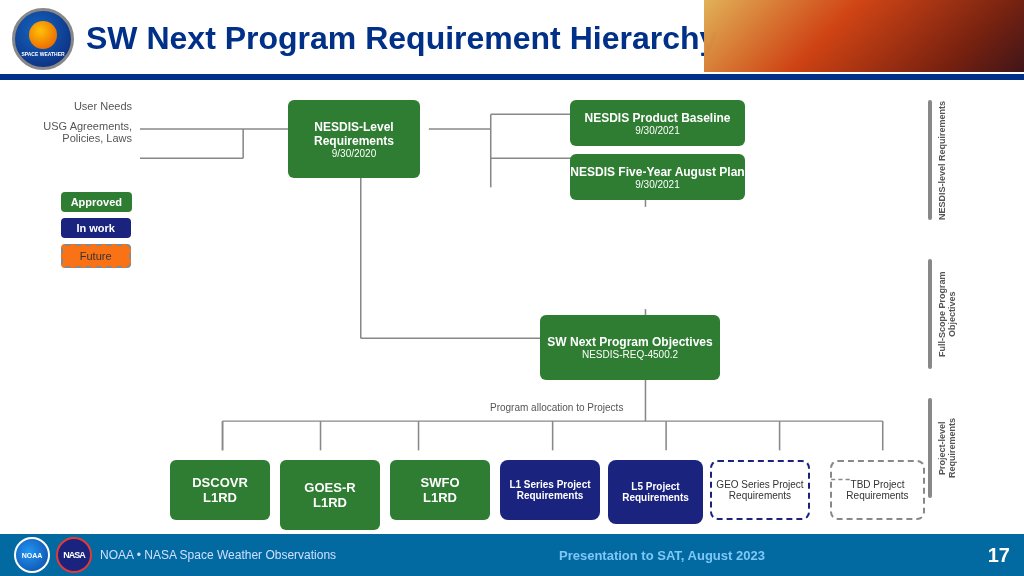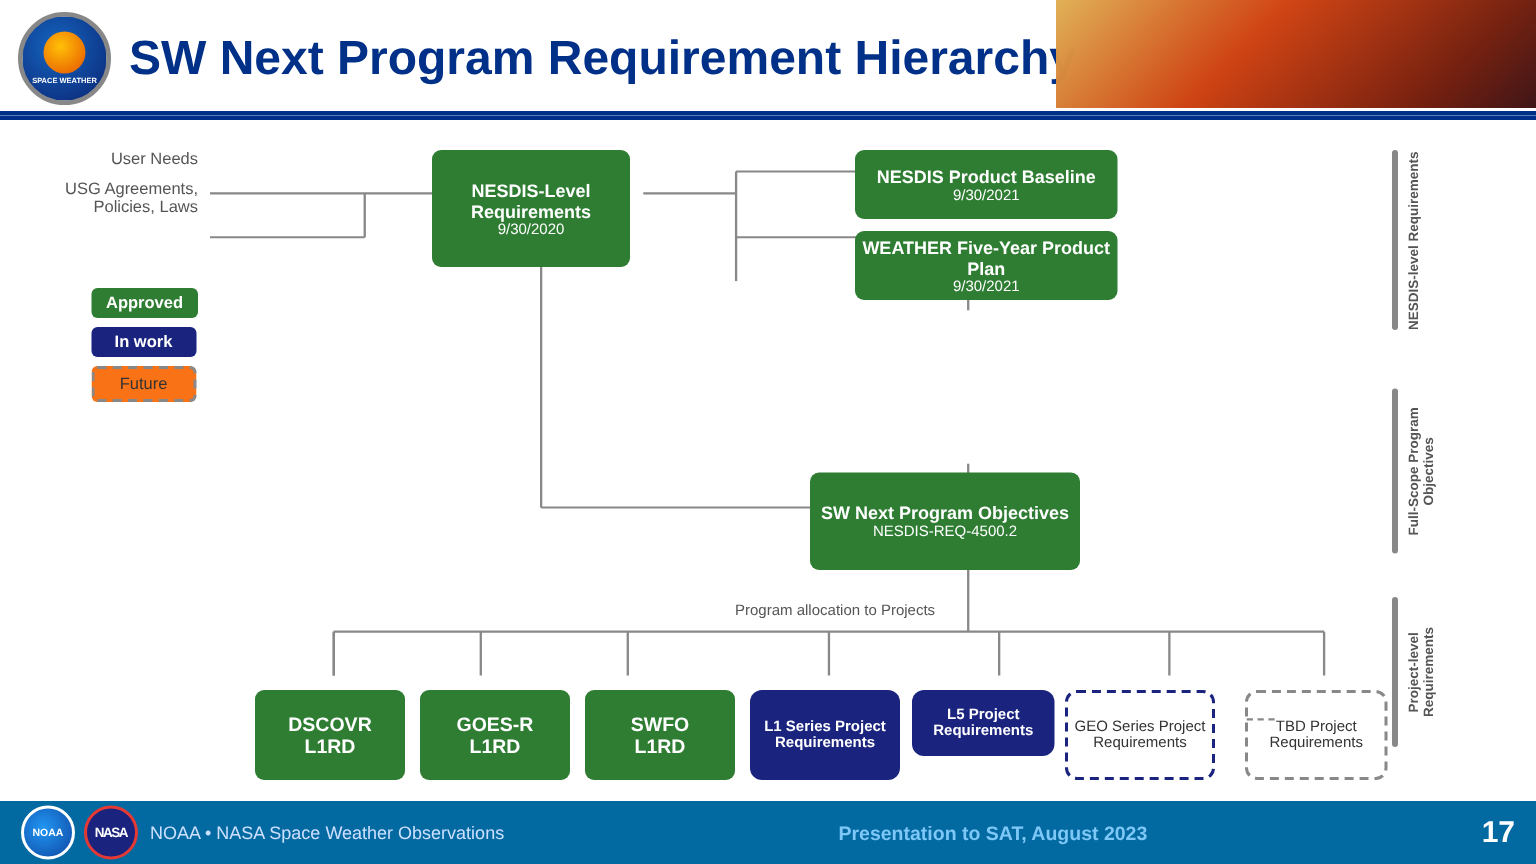--- a/index.html
+++ b/index.html
@@ -306,48 +306,48 @@
       <div class="box-title">NESDIS-Level Requirements</div>
       <div class="box-sub">9/30/2020</div>
     </div>
 
     <div class="box box-green" style="left:430px;top:10px;width:175px;height:46px;">
       <div class="box-title">NESDIS Product Baseline</div>
       <div class="box-sub">9/30/2021</div>
     </div>
 
     <div class="box box-green" style="left:430px;top:64px;width:175px;height:46px;">
-      <div class="box-title">WEATHER Five-Year Product Plan</div>
+      <div class="box-title">NESDIS Five-Year August Plan</div>
       <div class="box-sub">9/30/2021</div>
     </div>
 
     <div class="box box-green" style="left:400px;top:225px;width:180px;height:65px;">
       <div class="box-title">SW Next Program Objectives</div>
       <div class="box-sub">NESDIS-REQ-4500.2</div>
     </div>
 
     <div style="position:absolute;left:350px;top:312px;font-size:10px;color:#555;">Program allocation to Projects</div>
 
     <div class="box box-green" style="left:30px;top:370px;width:100px;height:60px;font-size:13px;">
       <span>DSCOVR<br>L1RD</span>
     </div>
 
-    <div class="box box-green" style="left:140px;top:370px;width:100px;height:60px;font-size:13px;">
+    <div class="box box-green" style="left:140px;top:370px;width:100px;height:70px;font-size:13px;">
       <span>GOES-R<br>L1RD</span>
     </div>
 
     <div class="box box-green" style="left:250px;top:370px;width:100px;height:60px;font-size:13px;">
       <span>SWFO<br>L1RD</span>
     </div>
 
     <div class="box box-darkblue" style="left:360px;top:370px;width:100px;height:60px;font-size:10px;border-radius:8px;">
       <span>L1 Series Project Requirements</span>
     </div>
 
-    <div class="box box-darkblue" style="left:468px;top:370px;width:95px;height:44px;font-size:10px;border-radius:8px;">
+    <div class="box box-darkblue" style="left:468px;top:370px;width:95px;height:64px;font-size:10px;border-radius:8px;">
       <span>L5 Project Requirements</span>
     </div>
 
     <div style="position:absolute;left:570px;top:370px;width:100px;height:60px;font-size:10px;border-radius:8px;border:2px dashed #1a237e;display:flex;align-items:center;justify-content:center;text-align:center;color:#333;padding:4px;">
       <span>GEO Series Project Requirements</span>
     </div>
 
     <div style="position:absolute;left:690px;top:370px;width:95px;height:60px;font-size:10px;border-radius:8px;border:2px dashed #888;display:flex;align-items:center;justify-content:center;text-align:center;color:#333;padding:4px;">
       <span>TBD Project Requirements</span>
     </div>

